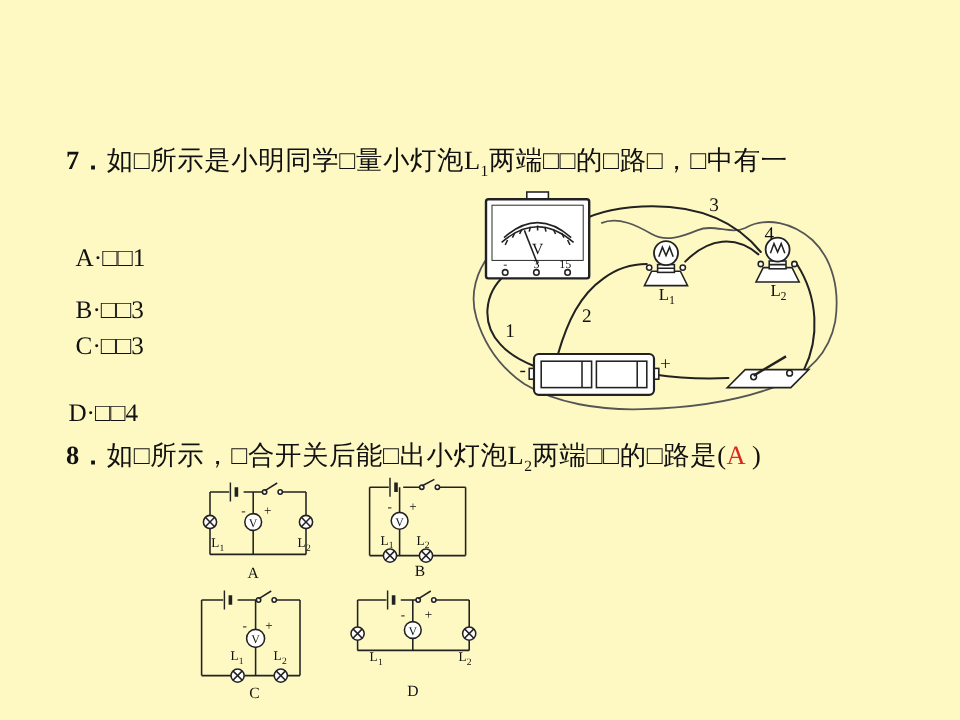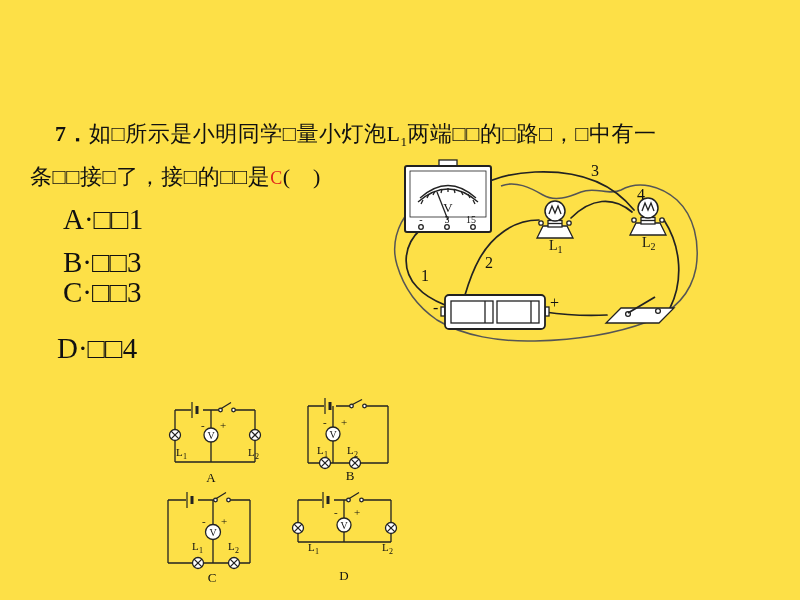--- a/index.html
+++ b/index.html
@@ -1,19 +1,19 @@
 <!DOCTYPE html>
 <html><head>
 <meta charset="utf-8">
 <style>
   html,body{margin:0;padding:0;background:#fff;}
-  .slide{position:relative;width:800px;height:600px;background:#fde047;overflow:hidden;
+  .slide{position:relative;width:800px;height:600px;background:#fef9c3;overflow:hidden;
          font-family:"Liberation Serif","DejaVu Serif","DejaVu Sans",serif;color:#111;}
   .line{position:absolute;white-space:nowrap;font-size:22px;letter-spacing:0.5px;}
-  .opt{position:absolute;font-size:29px;white-space:nowrap;}
+  .opt{position:absolute;font-size:21px;white-space:nowrap;}
   .qnum{font-weight:bold;}
   sub{font-size:13px;}
   .red{color:#e0251b;}
   .fig{position:absolute;}
   svg text{font-family:"Liberation Serif","DejaVu Serif","DejaVu Sans",serif;fill:#111;}
   .w{fill:none;stroke:#222;stroke-width:1.7;stroke-linecap:round;}
   .s{fill:none;stroke:#222;stroke-width:1.3;}
   .f{fill:#fff;stroke:#222;stroke-width:1.3;}
 </style>
 </head>
@@ -30,23 +30,20 @@
       </g>
       <g id="batt">
         <line x1="0" y1="-8" x2="0" y2="8" stroke="#222" stroke-width="1.2"></line>
         <line x1="5" y1="-4" x2="5" y2="4" stroke="#222" stroke-width="3"></line>
       </g>
     </defs>
   </svg>
 
   <div class="line" style="left:55px;top:119px">
     <span class="qnum">7．</span><span>如□所示是小明同学□量小灯泡L</span><sub>1</sub><span>两端□□的□路□，□中有一</span>
-  </div>
-  <div class="line" style="left:30px;top:162px">
-    <span>条□□接□了，接□的□□是</span><span class="red" style="font-size:18px">C</span><span>(　)</span>
   </div>
 
   <div class="opt" style="left:63px;top:203px"><span>A·□□1</span></div>
   <div class="opt" style="left:63px;top:246px"><span>B·□□3</span></div>
   <div class="opt" style="left:63px;top:276px"><span>C·□□3</span></div>
   <div class="opt" style="left:57px;top:332px"><span>D·□□4</span></div>
 
   <svg class="fig" style="left:385px;top:150px" width="320" height="196" viewBox="0 0 320 196">
 
     <path d="M25,60 C12,75 6,95 12,115 C18,135 30,155 52,170 C78,186 115,192 150,191 C190,190 230,184 262,172 C288,162 306,144 311,118 C315,92 309,66 292,50 C276,36 254,30 236,40 C224,46 210,36 196,42 C184,47 170,52 158,45 C146,38 130,30 116,36" fill="none" stroke="#555" stroke-width="1.5"></path>
@@ -118,20 +115,23 @@
     </g>
 
     <g>
       <path d="M221,173 L274,173 L289,158 L236,158 Z" class="f"></path>
       <circle cx="243" cy="164" r="2.4" class="f"></circle>
       <line x1="243" y1="163" x2="270" y2="147" stroke="#222" stroke-width="2"></line>
       <circle cx="273" cy="161" r="2.4" class="f"></circle>
     </g>
   </svg>
 
+  <div class="line" style="left:55px;top:365px">
+    <span class="qnum">8．</span><span>如□所示，□合开关后能□出小灯泡L</span><sub>2</sub><span>两端□□的□路是</span><span>(</span><span class="red">A</span><span> )</span>
+  </div>
 
   <svg class="fig" style="left:165px;top:398px" width="100" height="92" viewBox="0 0 100 92">
     <path class="s" d="M10,12 H26 M38,12 H54 M70,12 H90 M10,12 V31.5 M10,42.5 V64 M90,12 V31.5 M90,42.5 V64 M10,64 H90 M46,12 V30 M46,44 V64"></path>
     <use href="#batt" x="27" y="12"></use>
     <g>
       <circle cx="55.5" cy="12" r="1.8" class="f"></circle>
         <line x1="55.5" y1="11" x2="66" y2="4.5" class="s"></line>
         <circle cx="68.5" cy="12" r="1.8" class="f"></circle>
     </g>
     <use href="#bulb" x="10" y="37"></use>

